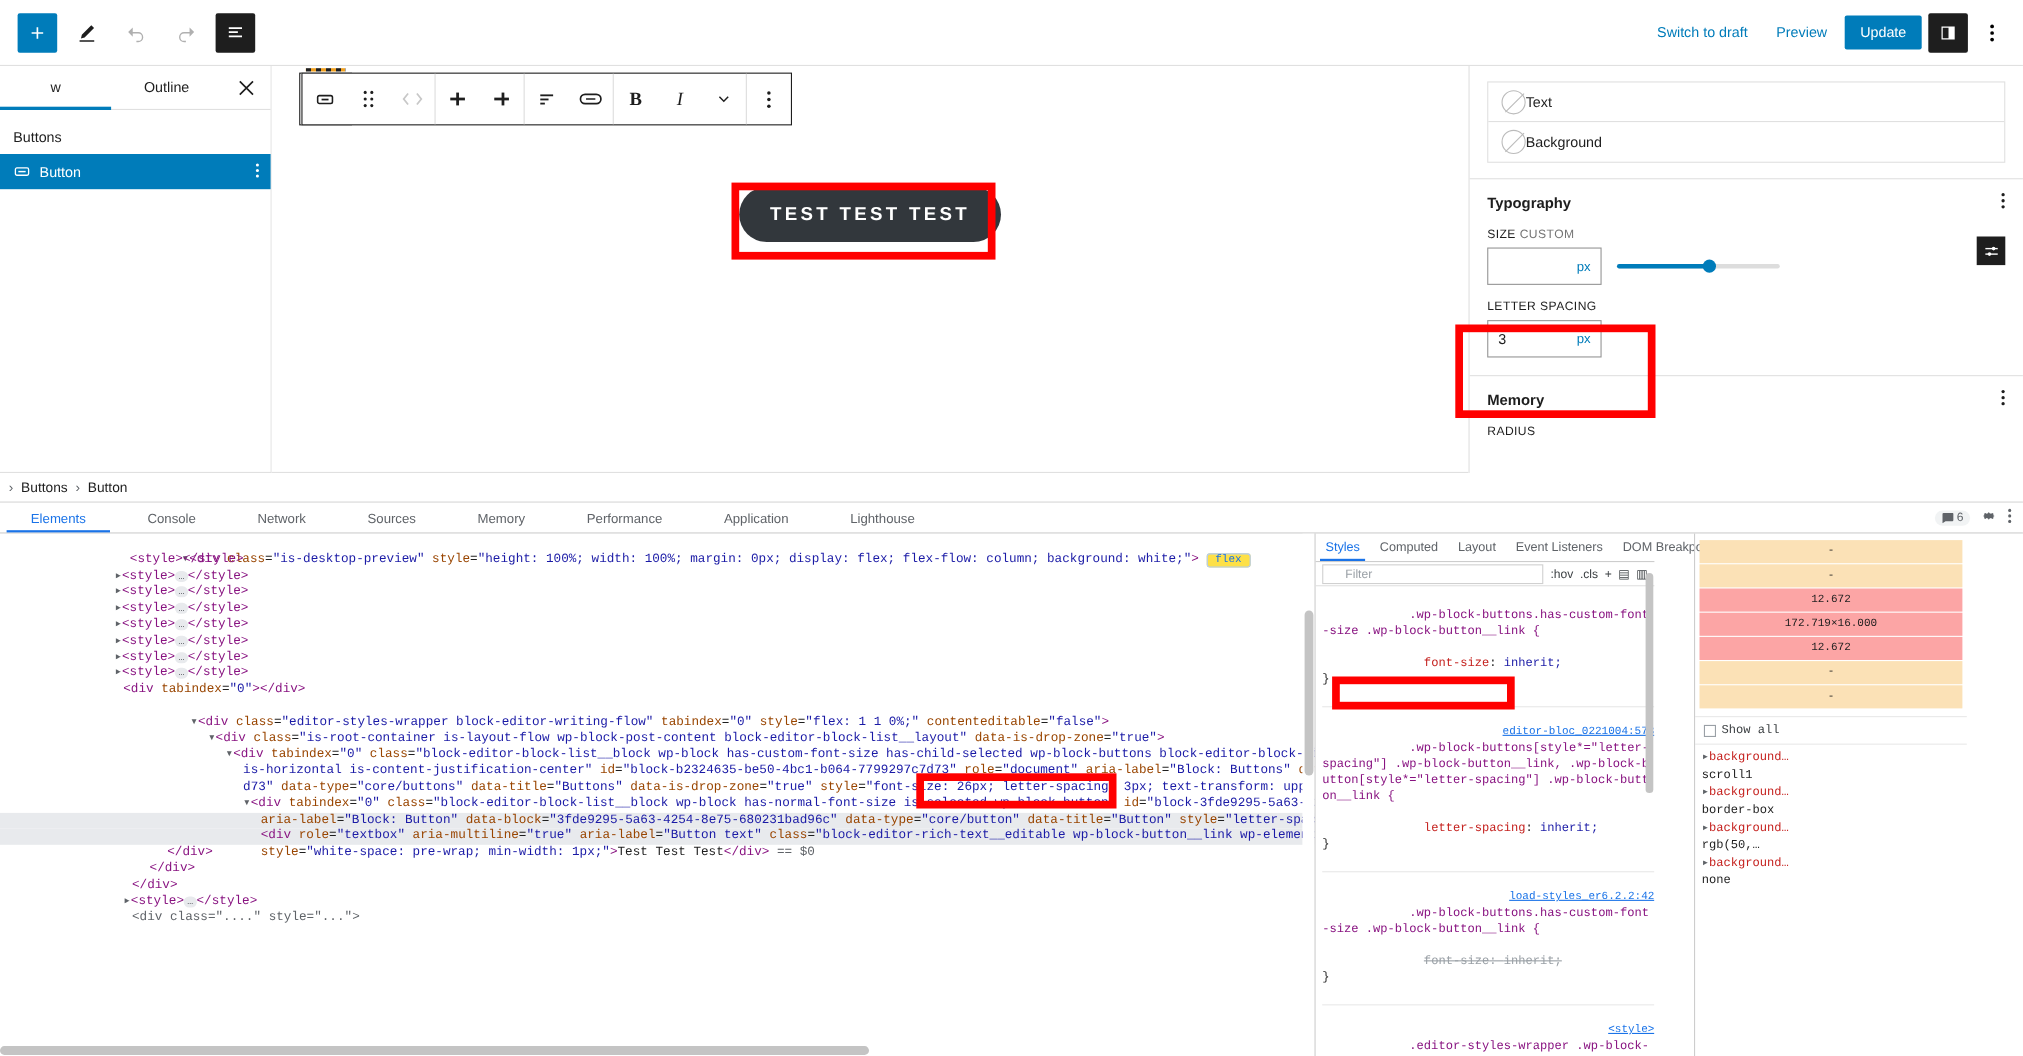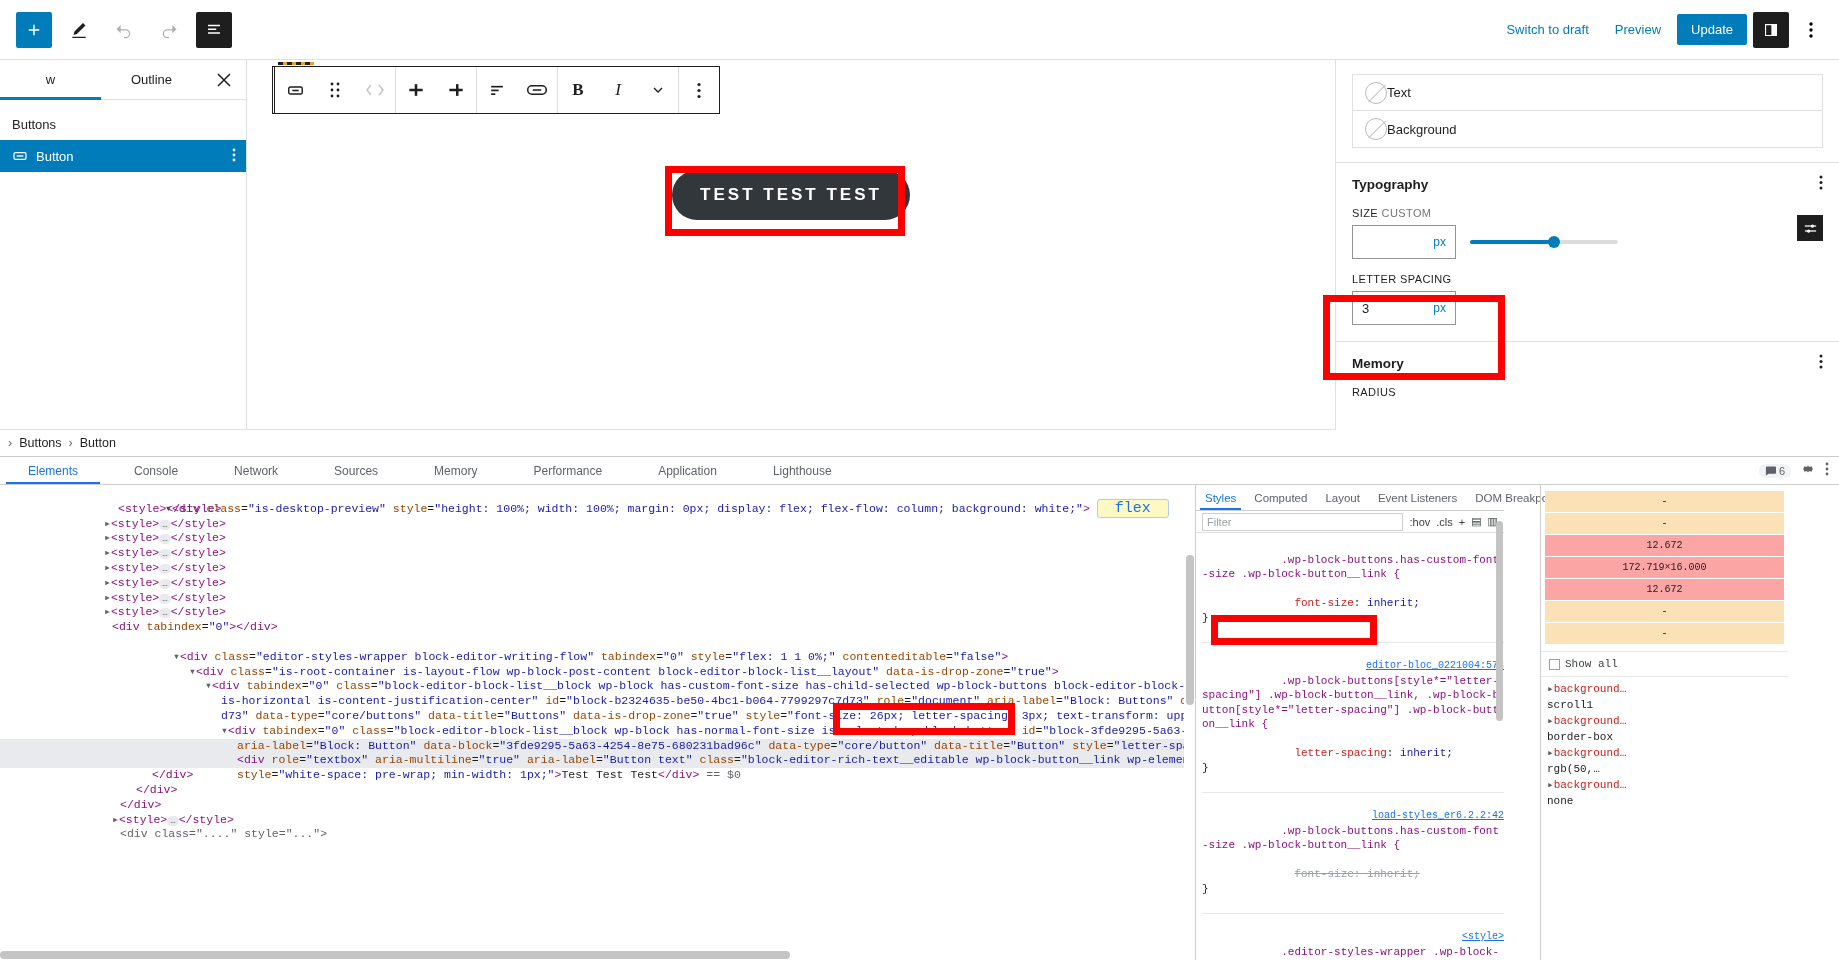--- a/index.html
+++ b/index.html
@@ -123,39 +123,39 @@
     font-family:"Liberation Mono", monospace; font-size:11.5px; line-height:14.8px; }
   .dom-scroll { padding:2px 0 0 0; }
   .ln { white-space:pre; padding-left:0; height:14.8px; }
   .ln.sel { background:#e8eaed; }
   .tag { color:#881280; }
   .attr { color:#994500; }
   .val { color:#1a1aa6; }
   .txt { color:#1e1e1e; }
   .gray { color:#5f6368; }
   .tri { color:#5f6368; }
-  .flexbadge { background:#fef9c3; color:#1a73e8; font-size:15px; padding:0 17px;
+  .flexbadge { background:#fde047; color:#1a73e8; font-size:10px; padding:0 7px;
     border:1px solid #aecbfa; border-radius:3px; }
   .ellip { background:#e8eaed; border-radius:7px; padding:0 3px; font-size:9px; color:#5f6368; }
   .dom-vscroll { position:absolute; right:0; top:0; width:11px; height:100%; background:#fff; }
   .dom-vthumb { position:absolute; right:1px; top:70px; width:8px; height:150px; background:#c4c4c4; border-radius:4px; }
   .dom-hscroll { position:absolute; left:0; bottom:0; width:1185px; height:10px; background:#fff; }
   .dom-hthumb { position:absolute; left:0; bottom:1px; width:790px; height:8px; background:#c4c4c4; border-radius:4px; }
 
   .styles { flex:1; border-left:1px solid #cdcdcd; position:relative; display:flex;gap:36px; }
   .st-col { width:308px; position:relative; }
   .st-tabs { height:26px; display:flex; align-items:stretch; border-bottom:1px solid #cdcdcd; }
   .st-tab { padding:0 9px; display:flex; align-items:center; font-size:11.5px; color:#5f6368;
     cursor:pointer; position:relative; white-space:nowrap; }
   .st-tab.active { color:#1a73e8; }
   .st-tab.active::after { content:""; position:absolute; bottom:0; left:4px; right:4px; height:2px; background:#1a73e8; }
   .st-filter { height:22px; border-bottom:1px solid #e0e0e0; display:flex; align-items:center;
     padding:0 6px; gap:6px; font-size:11.5px; color:#5f6368; }
   .st-filter .fbox { flex:1; border:1px solid #d0d0d0; height:18px; display:flex; align-items:center;
-    padding:0 4px; color:#9aa0a6; font-size:11px; }
+    padding:0 20px; color:#9aa0a6; font-size:11px; }
   .st-filter .pill { font-size:11px; color:#3c4043; cursor:pointer; }
   .st-rules { font-family:"Liberation Mono", monospace; font-size:11px; line-height:14.5px;
     padding:3px 0 0 6px; color:#1e1e1e; overflow:hidden; }
   .rule { padding:2px 0; border-bottom:1px solid #e8e8e8; white-space:pre-wrap; word-break:break-all; }
   .sel-css { color:#881280; }
   .prop { color:#c5221f; }
   .pval { color:#1a1aa6; }
   .src { color:#1a73e8; text-decoration:underline; float:right; font-size:10px; }
   .struck { text-decoration:line-through; color:#9aa0a6; }
   .st-scrollbar { position:absolute; right:0; top:26px; width:9px; bottom:0; }

